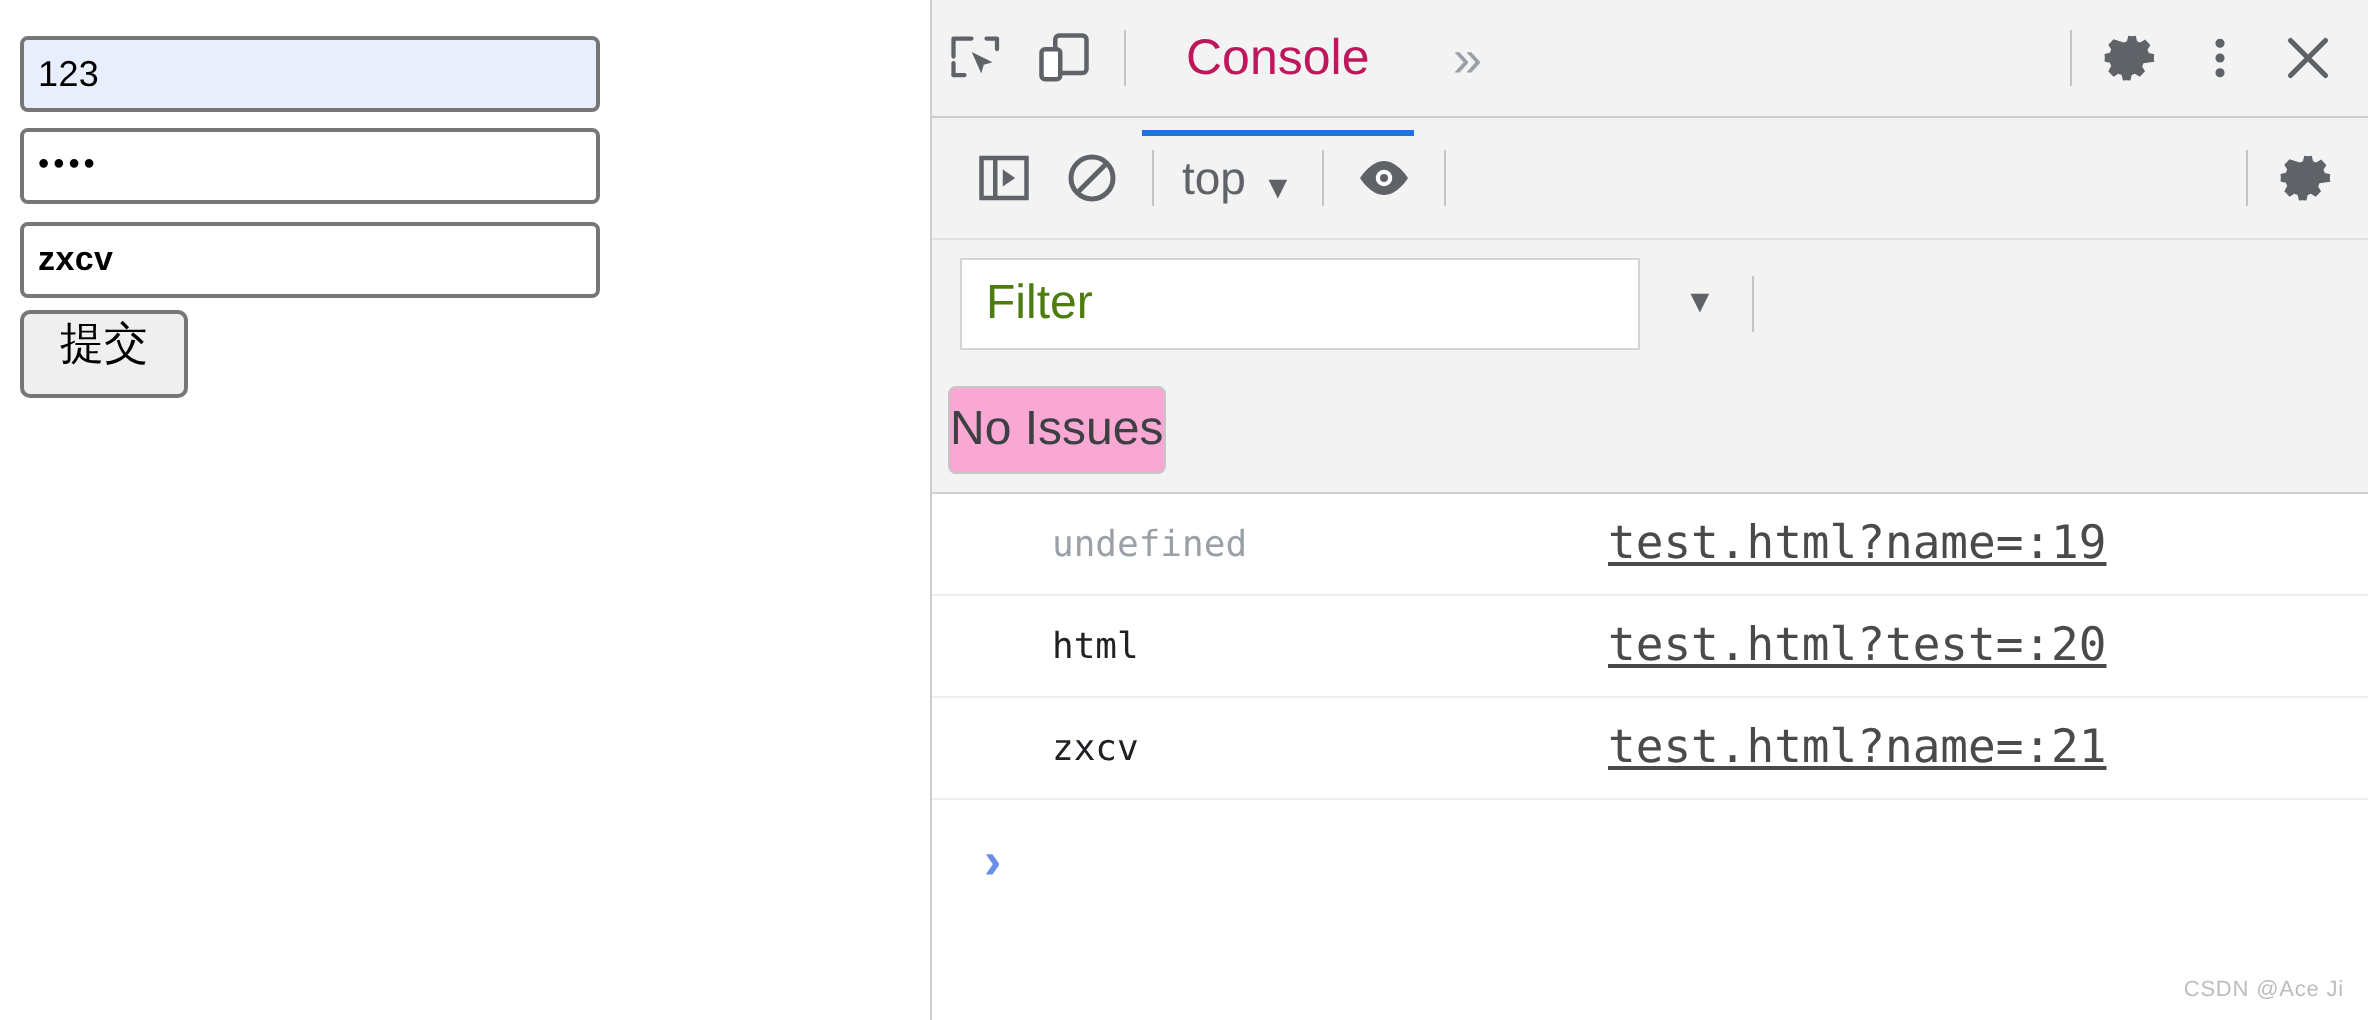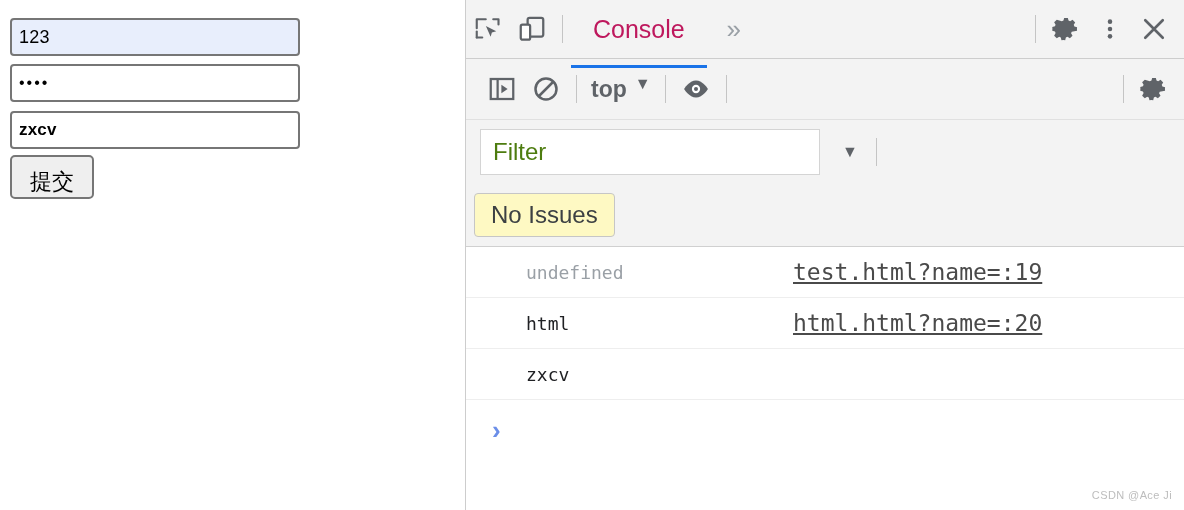--- a/index.html
+++ b/index.html
@@ -56,21 +56,21 @@
     height: 44px;
     min-width: 84px;
     box-sizing: border-box;
     border: 2px solid #767676;
     border-radius: 5px;
     background: #efefef;
     font-size: 22px;
     color: #000000;
     font-family: Liberation Sans, sans-serif;
     display: flex;
-    align-items: flex-end;
+    align-items: flex-start;
     justify-content: center;
     padding: 0 12px;
     cursor: default;
   }
 
   
   #devtools {
     position: absolute;
     left: 465px; top: 0;
     width: 719px;
@@ -144,26 +144,25 @@
     height: 61px;
     background: #f3f3f3;
     border-bottom: 1px solid #e0e0e0;
     display: flex;
     align-items: center;
     padding-left: 14px;
     box-sizing: border-box;
   }
   #ctx-select {
     display: flex;
-    align-items: flex-start;
+    align-items: flex-end;
     font-size: 23px;
     color: #5f6368;
     padding: 0 6px;
     gap: 8px;
-    font-weight: bold;
   }
   .caret { font-size: 16px; line-height: 1; color: #5f6368; }
   #consolebar-right { margin-left: auto; display: flex; align-items: center; padding-right: 8px; }
 
   
   #dt-filterbar {
     height: 64px;
     background: #f3f3f3;
     display: flex;
     align-items: center;
@@ -199,24 +198,24 @@
     display: flex;
     align-items: center;
     padding-left: 8px;
     box-sizing: border-box;
   }
   #no-issues-btn {
     height: 44px;
     box-sizing: border-box;
     border: 1px solid #c6c6c6;
     border-radius: 4px;
-    background: #fef9c3;
-    display: flex;
-    align-items: center;
-    padding: 0 16px;
+    background: #f9a8d4;
+    display: flex;
+    align-items: center;
+    padding: 0 0;
     font-size: 24px;
     color: #3c4043;
   }
 
   
   #dt-log {
     background: #ffffff;
   }
   .log-row {
     position: relative;
@@ -230,21 +229,21 @@
     position: absolute;
     left: 60px;
     font-family: "DejaVu Sans Mono", monospace;
     font-size: 18px;
     white-space: pre;
   }
   .log-msg.muted { color: #9aa0a6; }
   .log-msg.normal { color: #202124; }
   .log-src {
     position: absolute;
-    left: 327px;
+    left: 338px;
     font-family: "DejaVu Sans Mono", monospace;
     font-size: 23px;
     color: #4a4a4a;
     text-decoration: underline;
     cursor: pointer;
     white-space: pre;
   }
   #dt-prompt {
     height: 60px;
     display: flex;
@@ -415,25 +414,26 @@
 
     <div id="dt-log">
 
       <div class="log-row">
         <span class="log-msg muted">undefined</span>
         <span class="log-src">test.html?name=:19</span>
       </div>
 
       <div class="log-row">
         <span class="log-msg normal">html</span>
-        <span class="log-src">html.html?name=:20</span>
+        <span class="log-src">test.html?test=:20</span>
       </div>
 
       <div class="log-row">
         <span class="log-msg normal">zxcv</span>
+        <span class="log-src">test.html?name=:21</span>
       </div>
 
       <div id="dt-prompt">
         <span id="prompt-caret">›</span>
       </div>
 
     </div>
 
   </div>
 

